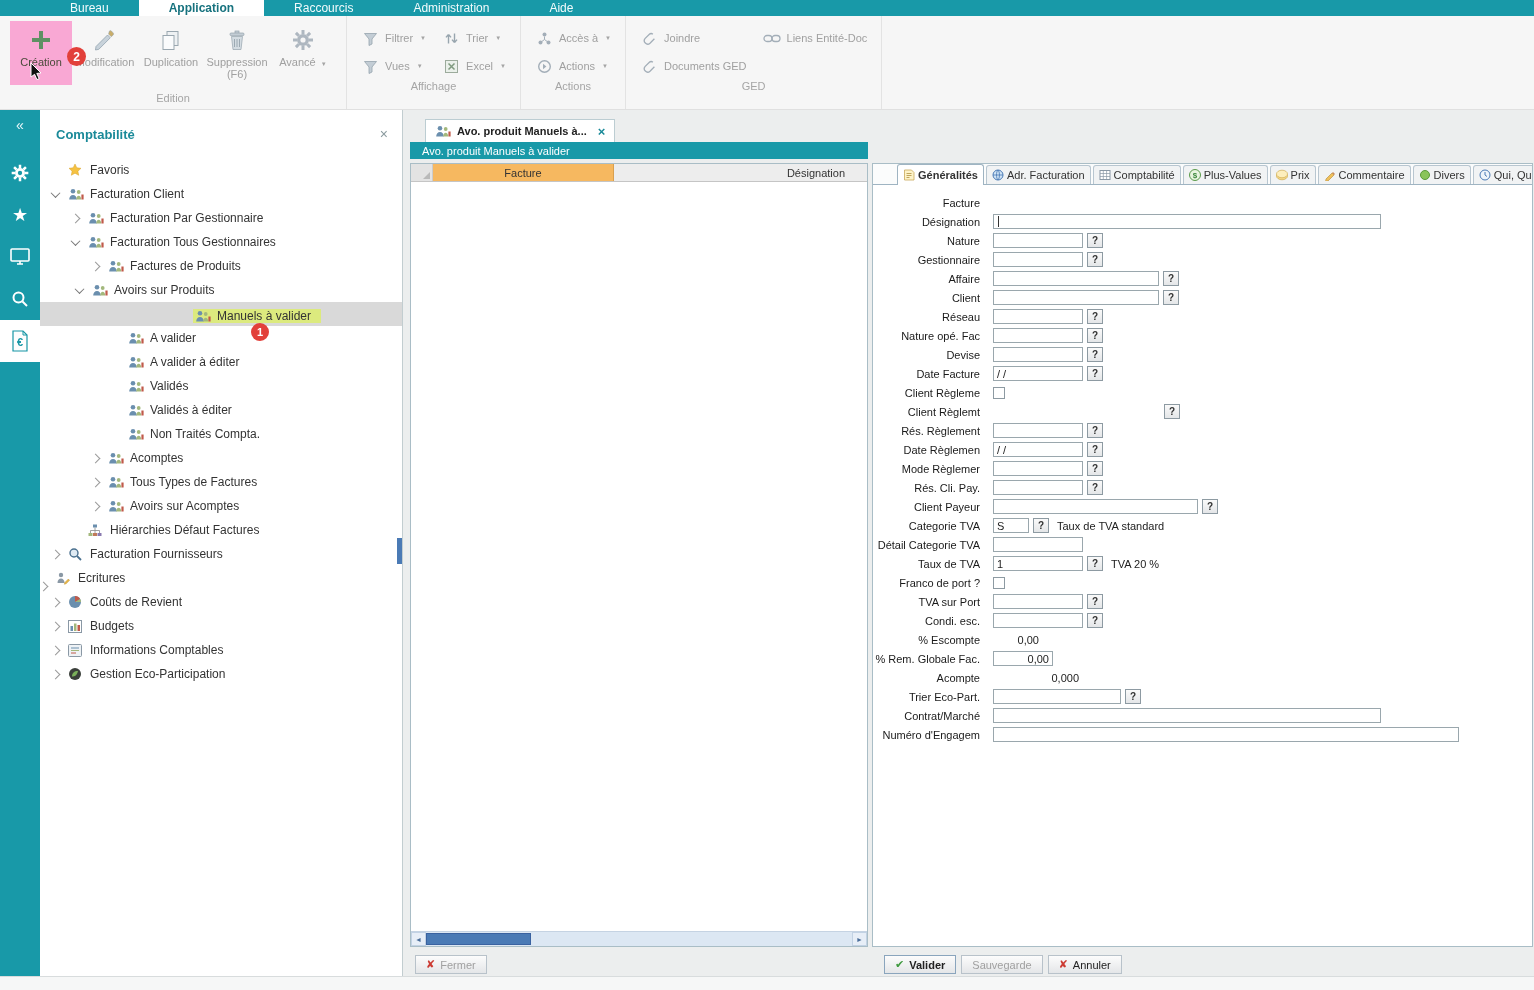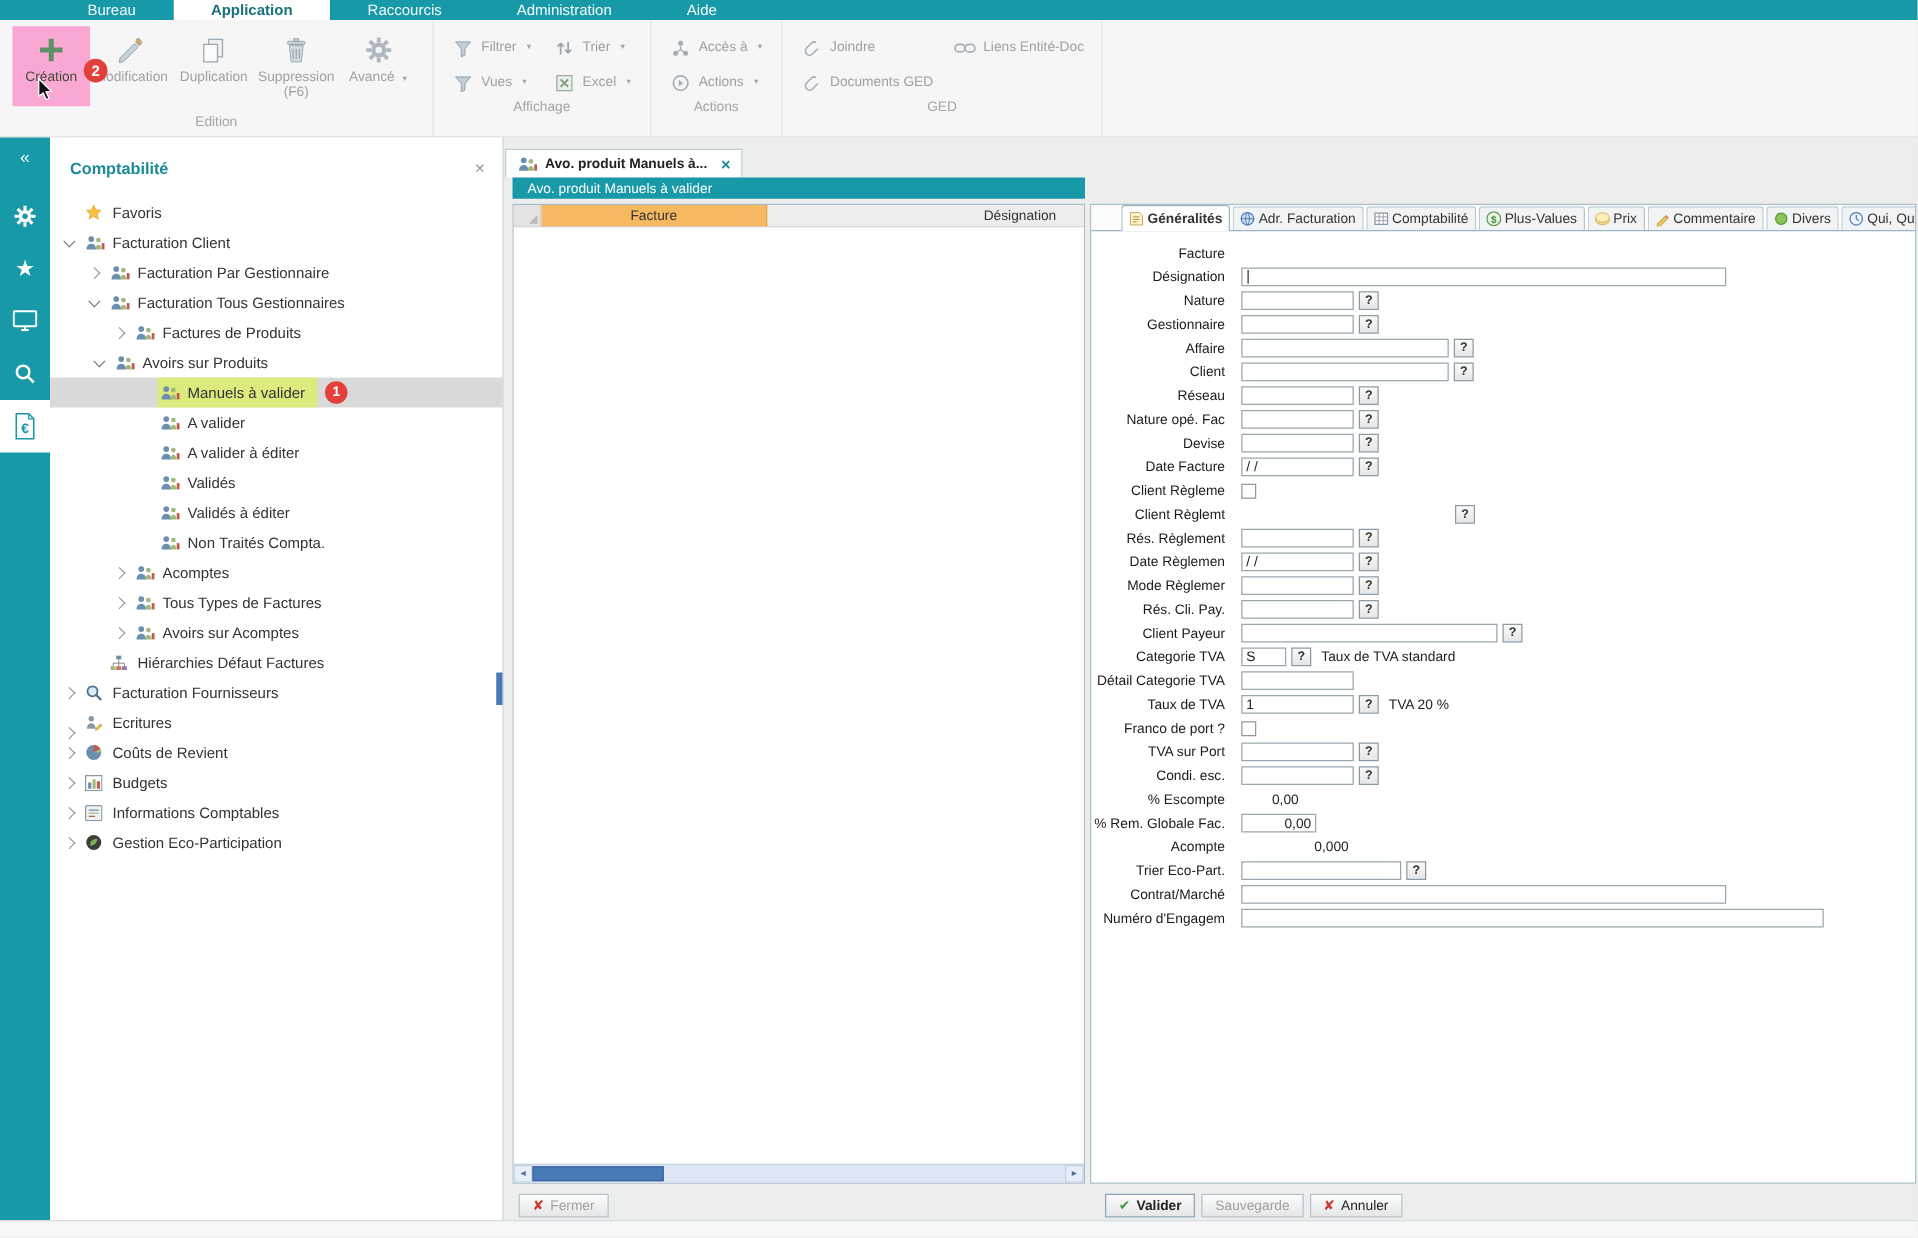--- a/index.html
+++ b/index.html
@@ -30,34 +30,34 @@
   .lb-item{width:40px;height:42px;display:flex;align-items:center;justify-content:center;}
   .lb-item.active{background:#fff;}
   .lb-item.lb-collapse{height:30px;margin-bottom:12px;}
 
   
   .sidebar{position:absolute;left:40px;top:110px;width:363px;height:866px;background:#fff;border-right:1px solid #c2cdd0;}
   .sb-head{height:48px;display:flex;align-items:center;padding:0 14px 0 16px;}
   .sb-title{color:#1a8a99;font-weight:bold;font-size:13px;flex:1;}
   .sb-close{color:#8a9a9e;font-size:14px;}
   .tree-row{height:24px;display:flex;align-items:center;}
-  .tree-row.sel{background:#d9d9d9;}
+  .tree-row.sel{background:#d9d9d9;flex-direction:column;}
   .chev{width:7px;height:7px;flex:none;margin-right:7px;}
   .chev.exp{border-right:1.5px solid #777;border-bottom:1.5px solid #777;transform:rotate(45deg) translate(-1px,-1px);}
   .chev.col{border-top:1.5px solid #9a9a9a;border-right:1.5px solid #9a9a9a;transform:rotate(45deg);}
   .hlzone{display:flex;align-items:center;height:24px;padding:0 10px 0 2px;}
   .tree-row.sel .hlzone{background:#dcea7e;}
   .tree-ic{width:16px;height:14px;flex:none;margin-right:6px;display:flex;align-items:center;}
   .tree-lbl{white-space:nowrap;font-size:12px;color:#333;}
   .tree-badge{width:18px;height:18px;border-radius:50%;background:#e2403a;color:#fff;font-weight:bold;font-size:11px;display:flex;align-items:center;justify-content:center;margin-left:6px;flex:none;}
   .sb-scroll{position:absolute;right:0;top:428px;width:5px;height:26px;background:#4a7ab5;}
 
   
   .main{position:absolute;left:403px;top:110px;width:1131px;height:866px;background:#eceeee;}
-  .doc-tab{position:absolute;left:1px;top:9px;height:23px;background:#fff;border:1px solid #bccdd2;border-bottom:none;display:flex;align-items:center;gap:6px;padding:0 9px;font-weight:bold;font-size:11px;}
+  .doc-tab{position:absolute;left:22px;top:9px;height:23px;background:#fff;border:1px solid #bccdd2;border-bottom:none;display:flex;align-items:center;gap:6px;padding:0 9px;font-weight:bold;font-size:11px;}
   .dt-close{color:#1a8a99;font-weight:bold;font-size:13px;margin-left:5px;}
   .band{position:absolute;left:7px;top:32px;width:458px;height:17px;background:#1899a8;color:#fff;display:flex;align-items:center;padding-left:12px;font-size:11px;}
 
   
   .list-panel{position:absolute;left:7px;top:53px;width:458px;height:784px;background:#fff;border:1px solid #a9bdc6;display:flex;flex-direction:column;}
   .lp-head{height:18px;display:flex;border-bottom:1px solid #c5c5c5;flex:none;}
   .lp-corner{width:22px;border-right:1px solid #cccccc;background:#e3e3e3;position:relative;}
   .lp-corner:after{content:"";position:absolute;right:2px;bottom:2px;border-left:7px solid transparent;border-bottom:7px solid #b9b9b9;}
   .lp-col1{width:181px;background:#f6b860;border-right:1px solid #d9a04f;display:flex;align-items:center;justify-content:center;color:#333;}
   .lp-col2{flex:1;display:flex;align-items:center;justify-content:flex-end;padding-right:22px;background:#ededed;color:#333;}
@@ -553,21 +553,21 @@
           <span class="hlzone">
             <span class="tree-ic">
               <svg width="14" height="14">
                 <circle cx="6" cy="6" r="4" fill="#dfeaf3" stroke="#4a708f" stroke-width="1.4"></circle>
                 <path d="M9 9l4 4" stroke="#4a708f" stroke-width="1.8"></path>
               </svg>
             </span>
             <span class="tree-lbl">Facturation Fournisseurs</span>
           </span>
         </div>
-        <div class="tree-row" style="padding-left: 12px; align-items: flex-end;">
+        <div class="tree-row" style=" align-items: flex-end;">
           <span class="chev col"></span>
           <span class="hlzone">
             <span class="tree-ic">
               <svg width="14" height="13">
                 <circle cx="5" cy="3" r="2.2" fill="#8a98a5"></circle>
                 <path d="M1.5 11c0-2.8 1.6-4.5 3.5-4.5S8.5 8.2 8.5 11z" fill="#8a98a5"></path>
                 <path d="M8.8 10.5l3.5-3.5 1.3 1.3-3.5 3.5-1.8.5z" fill="#e8b84a" stroke="#b8882a" stroke-width="0.4"></path>
               </svg>
             </span>
             <span class="tree-lbl">Ecritures</span>

